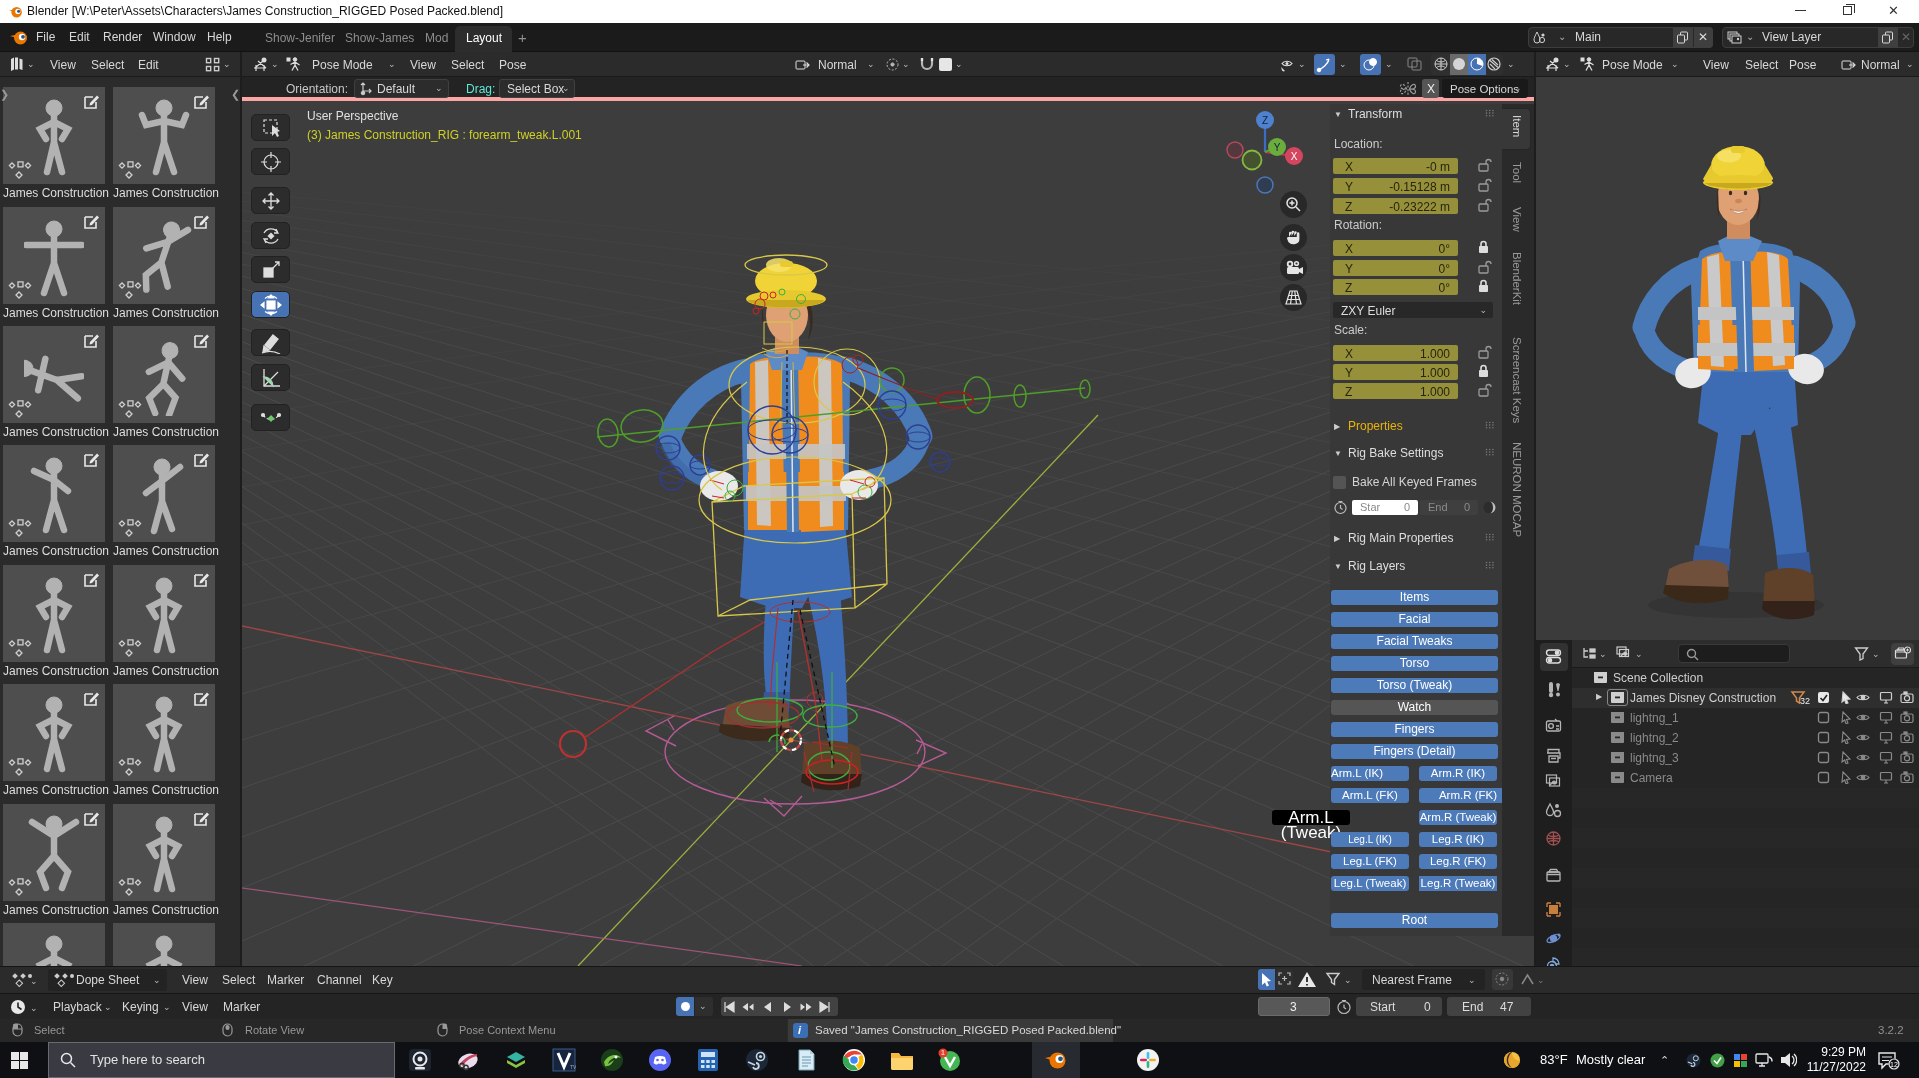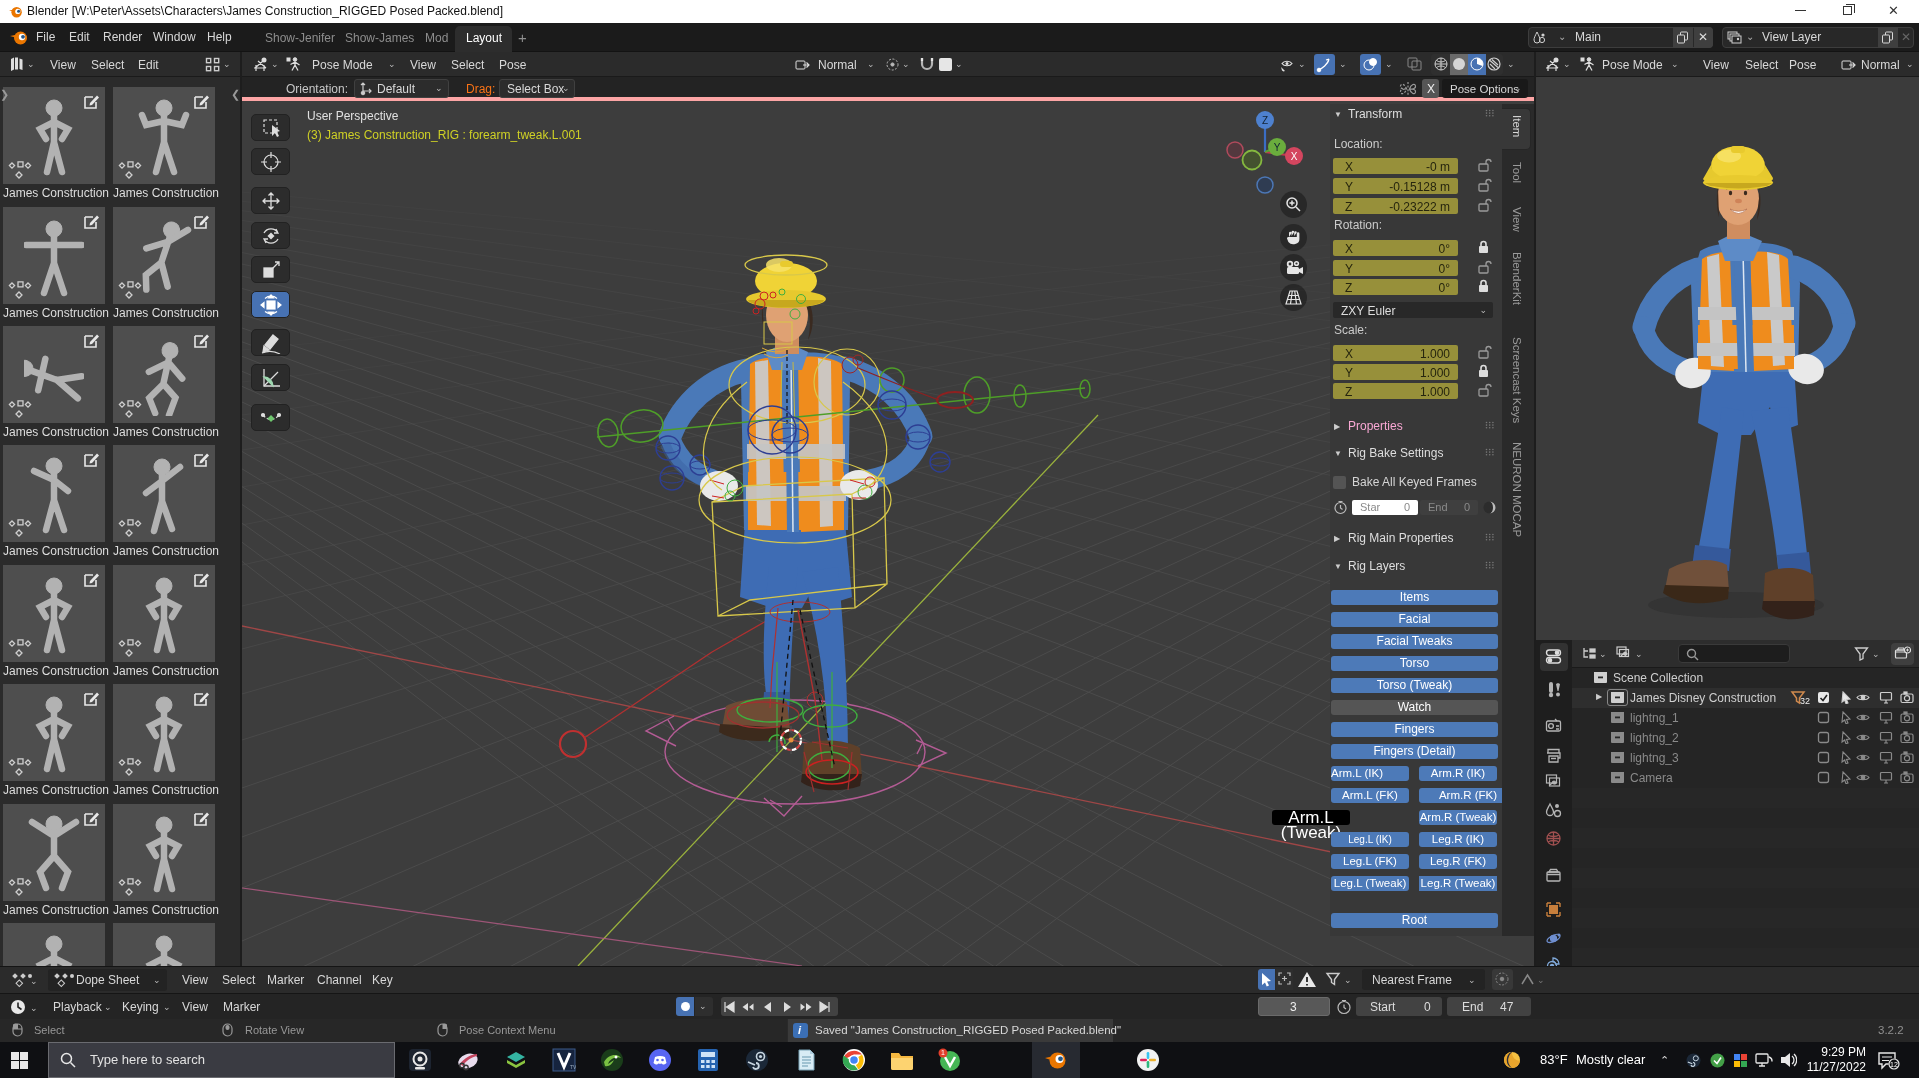--- a/index.html
+++ b/index.html
@@ -694,21 +694,21 @@
     </svg>
     <div class="abs" style="left:1091px;top:331px;width:125px;height:16px;background:#97903a;border-radius:2px">
       <span style="position:absolute;left:12px;top:2px;font-size:12px;color:#26250e">Z</span>
       <span style="position:absolute;right:8px;top:2px;font-size:12px;color:#26250e">1.000</span>
     </div>
     <svg class="abs" style="left:1235px;top:331px" width="15" height="14" viewBox="0 0 15 14">
       <rect x="2" y="6" width="9" height="7" rx="1" fill="none" stroke="#9a9a9a" stroke-width="1.3"></rect>
       <path d="M9 6 V4 a2.5 2.5 0 0 1 5 0" fill="none" stroke="#9a9a9a" stroke-width="1.3"></path>
     </svg>
     <div class="abs" style="left:1092px;top:370px;font-size:8px;color:#ccc">▶</div>
-    <div class="abs" style="left:1106px;top:367px;font-size:12px;color:#f9a8d4">Properties</div>
+    <div class="abs" style="left:1106px;top:367px;font-size:12px;color:#eab308">Properties</div>
     <div class="abs" style="left:1243px;top:369px">
       <svg width="10" height="8" viewBox="0 0 10 8">
         <circle cx="1.5" cy="1.5" r="0.8" fill="#777"></circle>
         <circle cx="4.7" cy="1.5" r="0.8" fill="#777"></circle>
         <circle cx="7.9" cy="1.5" r="0.8" fill="#777"></circle>
         <circle cx="1.5" cy="4.1" r="0.8" fill="#777"></circle>
         <circle cx="4.7" cy="4.1" r="0.8" fill="#777"></circle>
         <circle cx="7.9" cy="4.1" r="0.8" fill="#777"></circle>
         <circle cx="1.5" cy="6.7" r="0.8" fill="#777"></circle>
         <circle cx="4.7" cy="6.7" r="0.8" fill="#777"></circle>
@@ -885,21 +885,21 @@
   </div>
 <div class="abs" style="left:242px;top:77px;width:1292px;height:24px;background:#232323;border-bottom:4px solid #fca5a5">
     <div class="abs txt" style="left:44px;top:5px;color:#c8c8c8">Orientation:</div>
     <div class="abs" style="left:112px;top:2px;width:95px;height:19px;background:#2c2c2c;border:1px solid #404040;border-radius:3px"></div>
     <svg class="abs" style="left:116px;top:5px" width="14" height="14" viewBox="0 0 14 14" fill="none" stroke="#ccc">
       <path d="M5 1 v8 M5 9 h8 M3 3 L5 1 L7 3 M11 7 L13 9 L11 11" stroke-width="1.2"></path>
       <circle cx="5" cy="11" r="1.8" fill="#ccc"></circle>
     </svg>
     <div class="abs txt" style="left:135px;top:5px">Default</div>
     <div class="abs" style="left:193px;top:6px;font-size:9px;color:#bbb">⌄</div>
-    <div class="abs txt" style="left:224px;top:5px;color:#f97316">Drag:</div>
+    <div class="abs txt" style="left:224px;top:5px;color:#5eead4">Drag:</div>
     <div class="abs" style="left:257px;top:2px;width:76px;height:19px;background:#2c2c2c;border:1px solid #404040;border-radius:3px"></div>
     <div class="abs txt" style="left:265px;top:5px">Select Box</div>
     <div class="abs" style="left:320px;top:6px;font-size:9px;color:#bbb">⌄</div>
     <svg class="abs" style="left:1156px;top:3px" width="20" height="18" viewBox="0 0 20 18" fill="none" stroke="#9a9a9a" stroke-width="1.2">
       <path d="M8.5 9 C7 4 3 3 2.5 6 C2 8.5 5 9 8.5 9 C5 9 2 9.5 2.5 12 C3 15 7 14 8.5 9 Z" stroke-dasharray="2.2 1.5"></path>
       <path d="M11.5 9 C13 4 17 3 17.5 6 C18 8.5 15 9 11.5 9 C15 9 18 9.5 17.5 12 C17 15 13 14 11.5 9 Z"></path>
       <line x1="10" y1="2" x2="10" y2="16" stroke-dasharray="2 1.6"></line>
     </svg>
     <div class="abs" style="left:1180px;top:2px;width:17px;height:19px;background:#555;border-radius:3px"></div>
     <div class="abs txt" style="left:1185px;top:5px;color:#eee">X</div>

